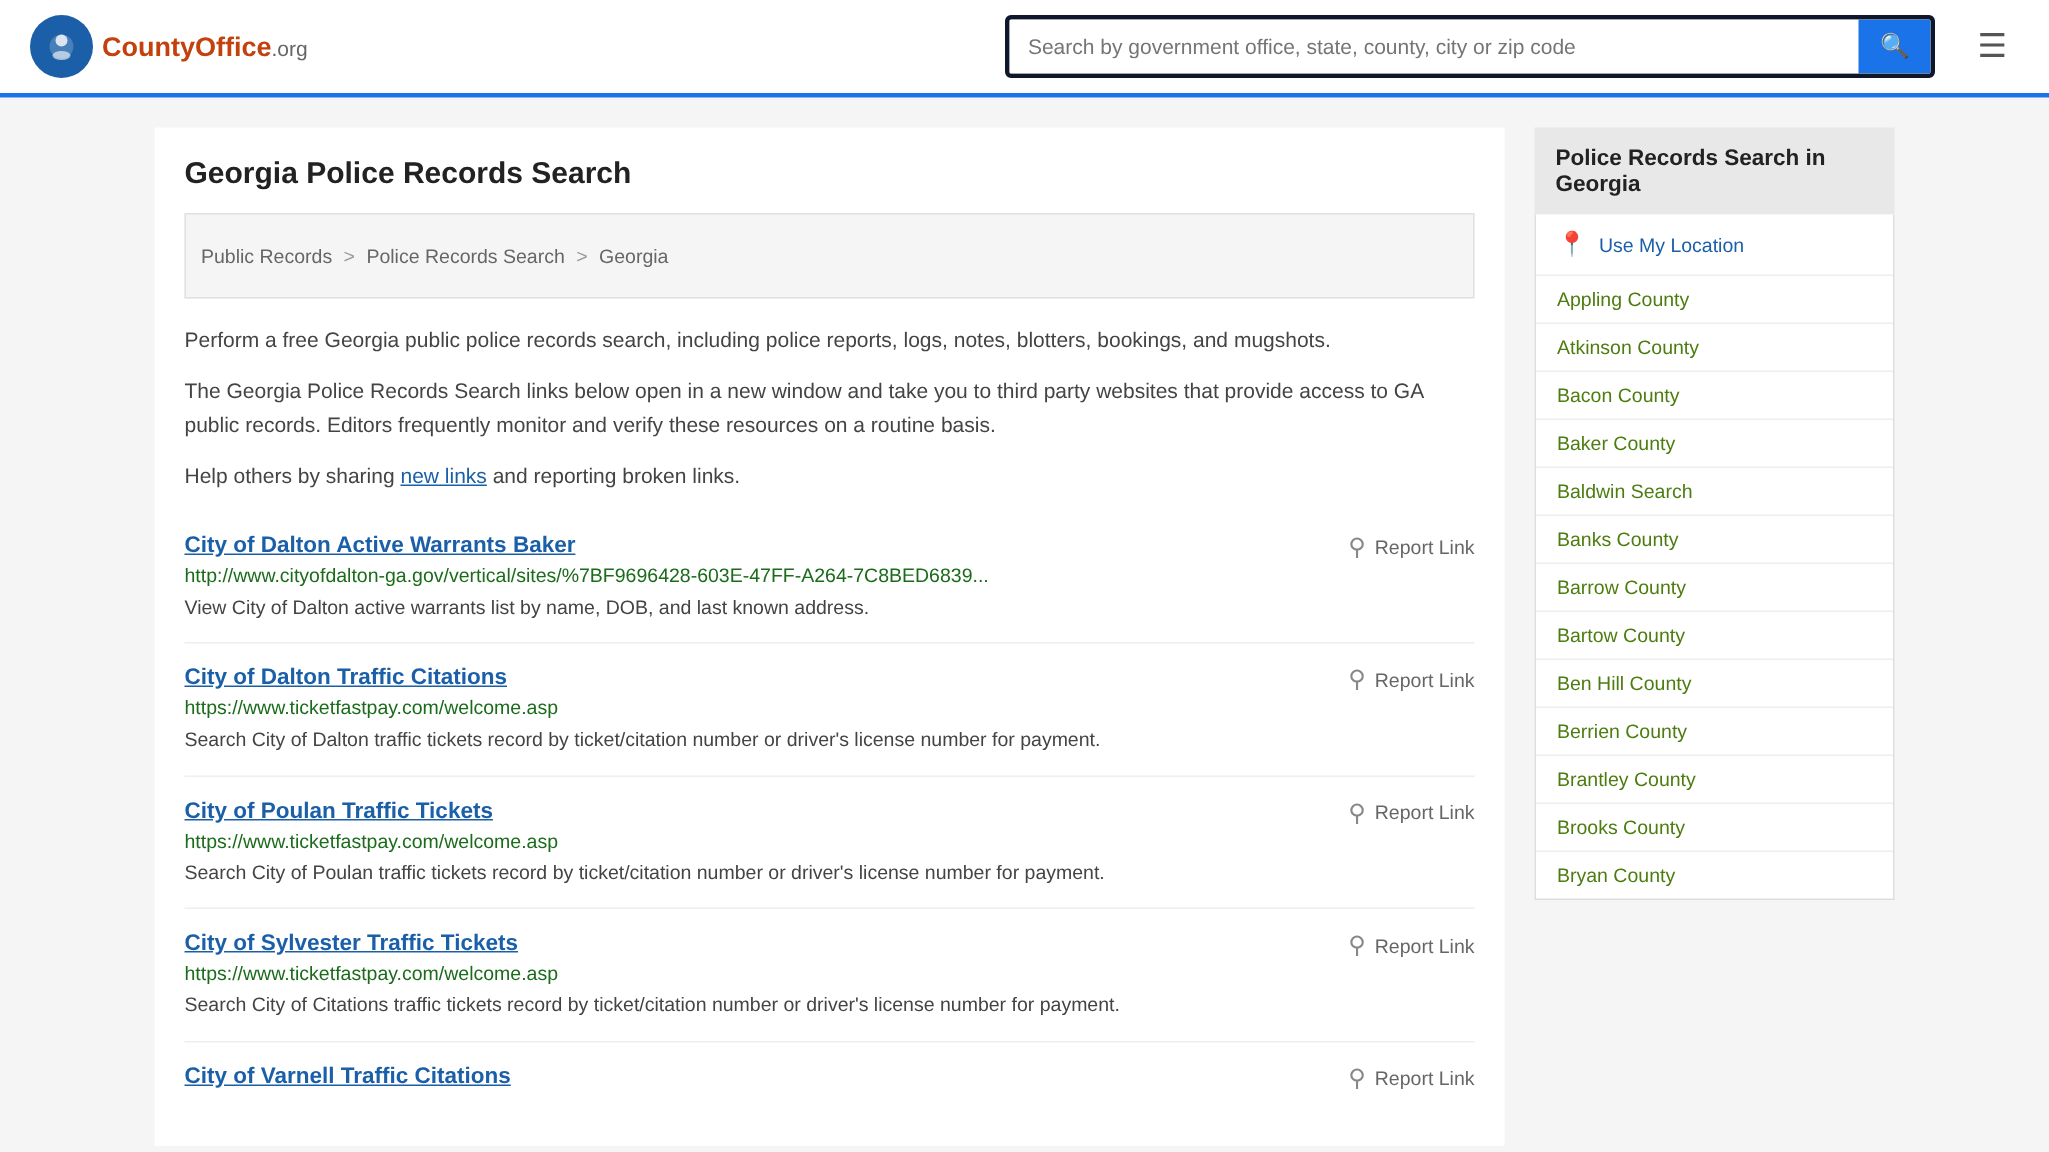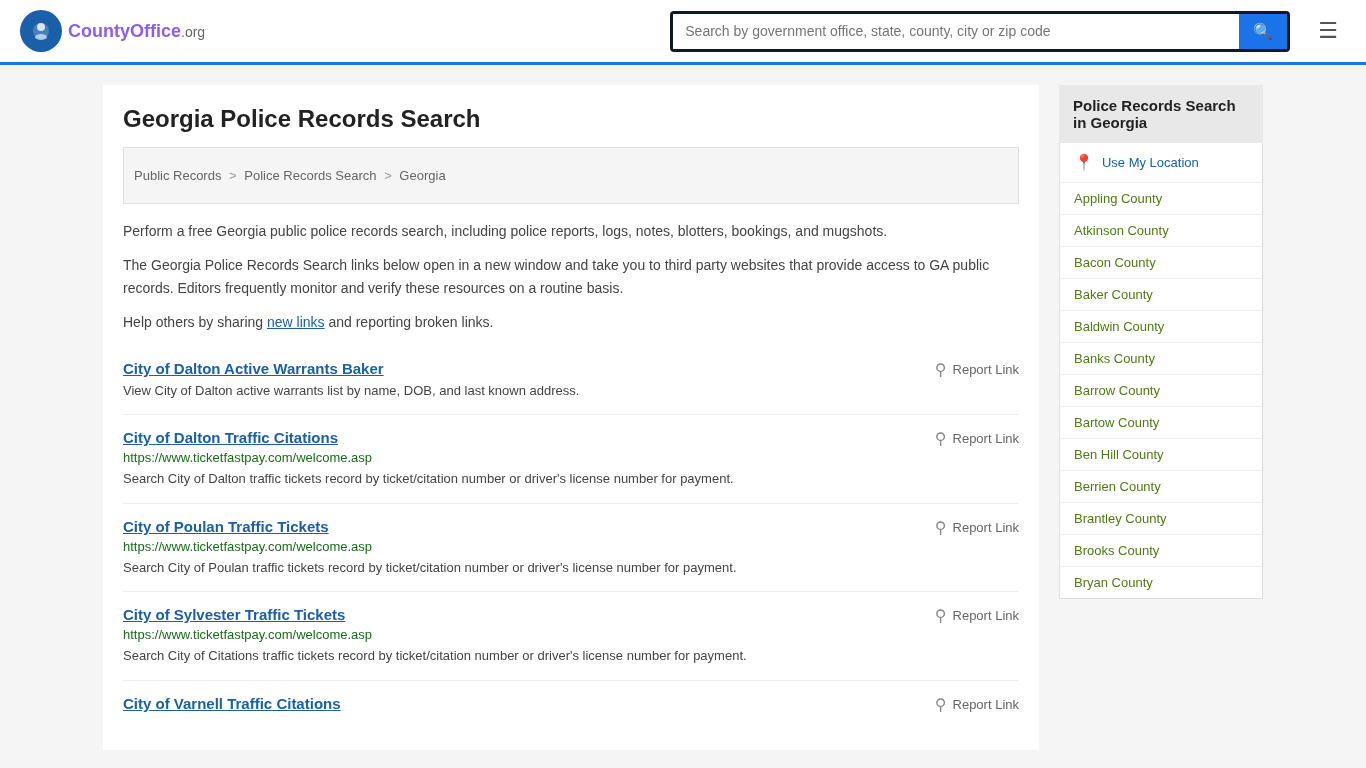--- a/index.html
+++ b/index.html
@@ -30,21 +30,21 @@
       display: flex;
       align-items: center;
       justify-content: center;
       color: white;
       font-size: 18px;
       flex-shrink: 0;
     }
     .logo-text {
       font-size: 18px;
       font-weight: bold;
-      color: #8b5cf6;
+      color: #c2410c;
     }
     .logo-org { color: #666; font-size: 14px; }
 
     .search-bar {
       flex: 1;
       max-width: 620px;
       display: flex;
       border: 3px solid #0f172a;
       border-radius: 4px;
       overflow: hidden;
@@ -85,21 +85,21 @@
     }
 
     
     .content {
       flex: 1;
       background: #fff;
       padding: 20px;
     }
 
     .page-title {
-      font-size: 24px;
+      font-size: 20px;
       font-weight: bold;
       color: #222;
       margin-bottom: 14px;
     }
 
     .breadcrumb {
       font-size: 13px;
       color: #666;
       background: #f5f5f5;
       padding: 20px 10px;
@@ -156,21 +156,21 @@
       margin-bottom: 4px;
     }
     .result-desc {
       color: #444;
       font-size: 13px;
       line-height: 1.5;
     }
 
     
     .sidebar {
-      width: 204px;
+      width: 240px;
       flex-shrink: 0;
     }
     .sidebar-header {
       background: #e8e8e8;
       padding: 12px 14px;
       font-size: 15px;
       font-weight: bold;
       color: #222;
       margin-bottom: 0;
     }
@@ -259,20 +259,21 @@
 
     <div id="results-list">
         <div class="result-item">
       <div class="result-header">
         <a class="result-title" href="#">City of Dalton Active Warrants Baker</a>
         <span class="report-link">
           <span class="report-icon">⚲</span>
           <span>Report Link</span>
         </span>
       </div>
+      <div class="result-url">http://www.cityofdalton-ga.gov/vertical/sites/%7BF9696428-603E-47FF-A264-7C8BED6839...</div>
       <div class="result-desc">View City of Dalton active warrants list by name, DOB, and last known address.</div>
     </div>
         <div class="result-item">
       <div class="result-header">
         <a class="result-title" href="#">City of Dalton Traffic Citations</a>
         <span class="report-link">
           <span class="report-icon">⚲</span>
           <span>Report Link</span>
         </span>
       </div>
@@ -328,21 +329,21 @@
           <li>
             <a href="#">Atkinson County</a>
           </li>
           <li>
             <a href="#">Bacon County</a>
           </li>
           <li>
             <a href="#">Baker County</a>
           </li>
           <li>
-            <a href="#">Baldwin County</a>
+            <a href="#">Baldwin Search</a>
           </li>
           <li>
             <a href="#">Banks County</a>
           </li>
           <li>
             <a href="#">Barrow County</a>
           </li>
           <li>
             <a href="#">Bartow County</a>
           </li>

